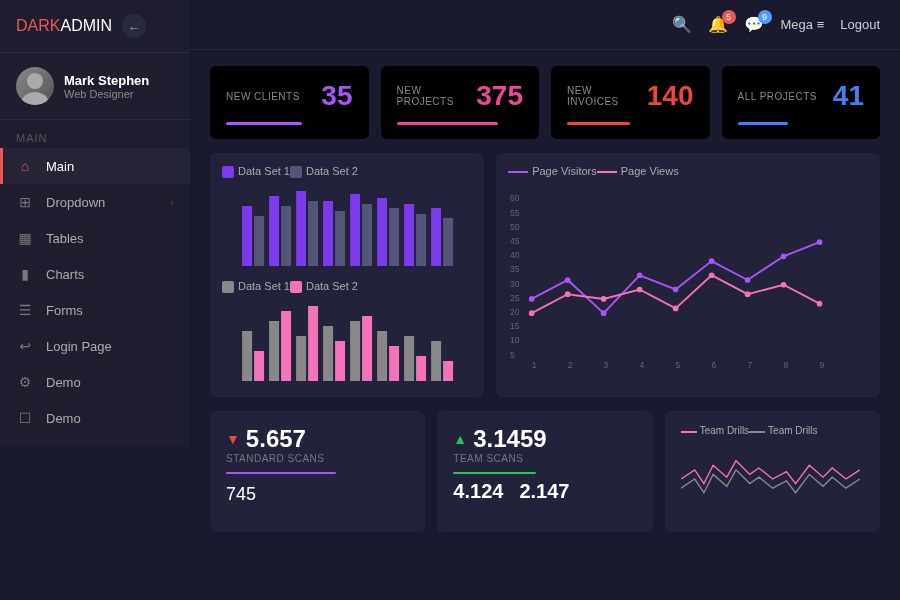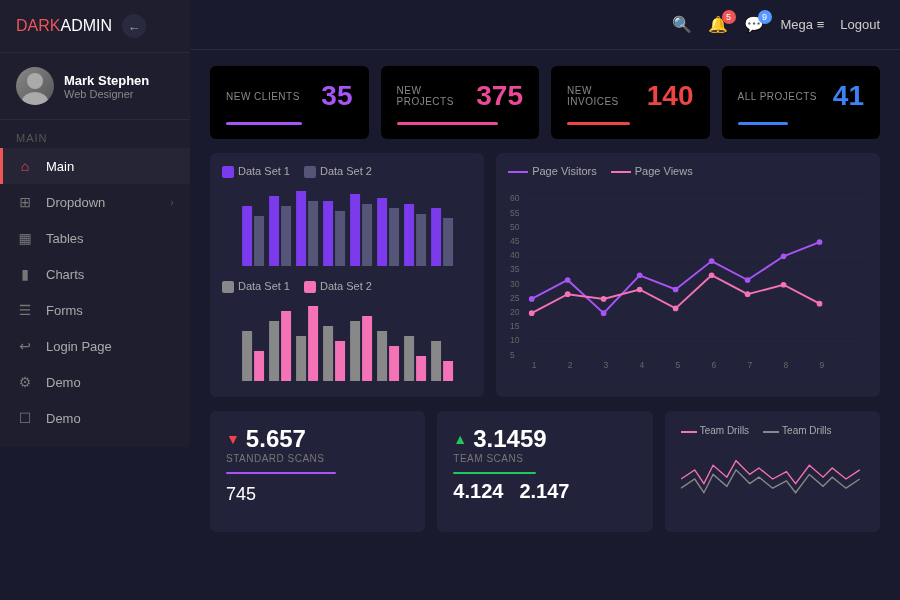--- a/index.html
+++ b/index.html
@@ -138,21 +138,21 @@
 
     
     .chart-row {
       display: grid; grid-template-columns: 1fr 1.4fr; gap: 12px;
       margin-bottom: 14px;
     }
     .chart-card {
       background: #22223a; border-radius: 6px; padding: 12px;
     }
     .chart-legend {
-      display: flex; gap: 14px; margin-bottom: 8px; font-size: 11px; color: #aaa;
+      display: flex; margin-bottom: 8px; font-size: 11px; color: #aaa;
     }
     .legend-dot {
       display: inline-block; width: 12px; height: 12px;
       border-radius: 2px; margin-right: 4px; vertical-align: middle;
     }
 
     
     .bottom-row {
       display: grid; grid-template-columns: 1fr 1fr 1fr; gap: 12px;
     }

